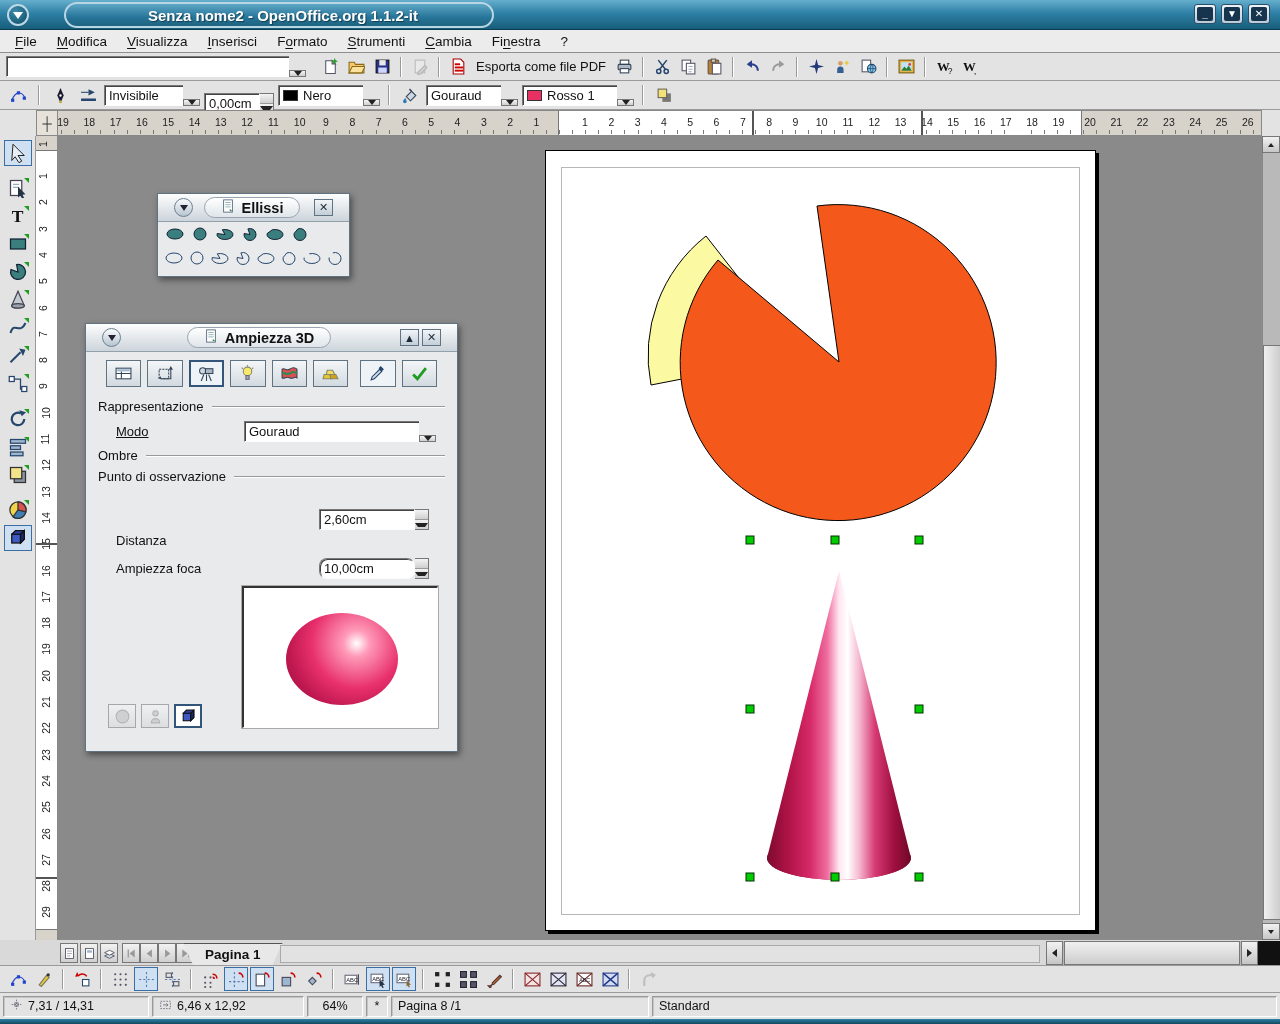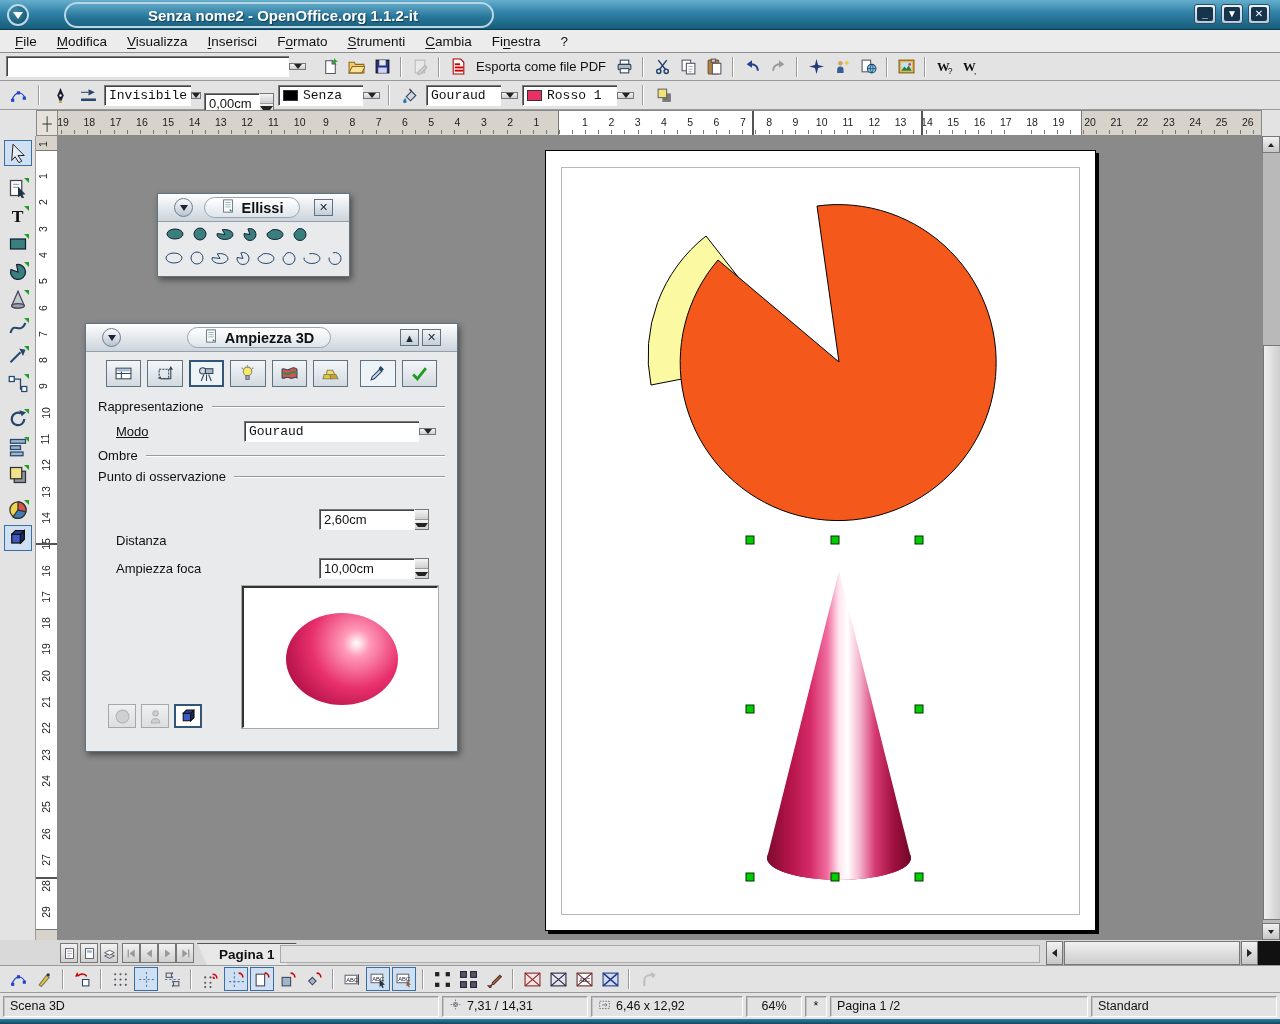--- a/index.html
+++ b/index.html
@@ -37,21 +37,21 @@
   .objbar{position:absolute;left:0;top:81px;width:1280px;height:29px;background:#e3e3e3;
     border-bottom:1px solid #9a9a9a;display:flex;align-items:center;padding:0 6px;gap:4px;}
   .tbtn{width:24px;height:24px;display:flex;align-items:center;justify-content:center;border:1px solid transparent;}
   .tbtn svg{width:17px;height:17px;}
   .tbtn.pressed{background:#cfe0f2;border:1px solid #3b6ea5;}
   .tbtn.disabled{filter:grayscale(1) opacity(.45);}
   .sep-v{width:2px;height:20px;border-left:1px solid #9a9a9a;border-right:1px solid #fff;margin:0 4px;}
   .tb-label{font-size:13px;padding:0 4px;white-space:nowrap;}
   .field{background:#fff;border-top:1px solid #777;border-left:1px solid #777;border-bottom:1px solid #fdfdfd;border-right:1px solid #fdfdfd;
     box-shadow:inset 1px 1px 0 #444;height:21px;display:flex;align-items:center;padding:0 4px;font-size:13px;}
-  .combo{display:flex;align-items:center;height:21px;font-family:Liberation Mono, monospace;}
+  .combo{display:flex;align-items:flex-end;height:21px;}
   .combo .field{flex:1;border-right:none;}
   .dd{width:17px;background:linear-gradient(180deg,#f4f4f4,#cfcfcf);border:1px solid #777;display:flex;align-items:center;justify-content:center;}
   .dd .tri{width:0;height:0;border-left:4px solid transparent;border-right:4px solid transparent;border-top:5px solid #222;}
   .spin{display:flex;align-items:stretch;height:21px;}
   .spin .btns{display:flex;flex-direction:column;width:14px;border:1px solid #777;border-left:none;}
   .spin .btns div{flex:1;background:linear-gradient(180deg,#f4f4f4,#cfcfcf);display:flex;align-items:center;justify-content:center;border-bottom:1px solid #999;}
   .spin .btns div:last-child{border-bottom:none;}
   .tri-up{width:0;height:0;border-left:3px solid transparent;border-right:3px solid transparent;border-bottom:4px solid #222;}
   .tri-dn{width:0;height:0;border-left:3px solid transparent;border-right:3px solid transparent;border-top:4px solid #222;}
   .swatch{width:15px;height:11px;border:1px solid #333;margin-right:5px;flex:none;}
@@ -92,21 +92,21 @@
   .hscroll{position:absolute;left:1046px;top:941px;width:212px;height:24px;background:#b9b9b9;}
   .hthumb{position:absolute;left:18px;top:0;width:176px;height:24px;background:linear-gradient(180deg,#f0f0f0,#cdcdcd);border:1px solid #777;}
   .corner-box{position:absolute;left:1258px;top:941px;width:22px;height:24px;background:#111;}
 
   
   .tabrow{position:absolute;left:0;top:940px;width:1280px;height:26px;background:#d9d9d9;border-bottom:1px solid #9a9a9a;display:flex;align-items:flex-end;}
   .mode-btns{position:absolute;left:60px;bottom:2px;display:flex;gap:2px;}
   .mini-btn{width:18px;height:20px;background:linear-gradient(180deg,#f2f2f2,#cfcfcf);border:1px solid #777;display:flex;align-items:center;justify-content:center;}
   .mini-btn svg{width:13px;height:13px;}
   .nav-btns{position:absolute;left:122px;bottom:2px;display:flex;}
-  .page-tab{position:absolute;left:197px;bottom:0;height:22px;padding:0 22px;background:#e8e8e8;
+  .page-tab{position:absolute;left:183px;bottom:0;height:22px;padding:0 22px;background:#e8e8e8;
     clip-path:polygon(0 0,100% 0,calc(100% - 10px) 100%,10px 100%);
     display:flex;align-items:center;font-weight:bold;font-size:13.5px;
     border-top:1px solid #555;}
   .tab-track{position:absolute;left:280px;bottom:2px;width:760px;height:18px;background:#e2e2e2;border:1px solid #aaa;}
 
   
   .optbar{position:absolute;left:0;top:966px;width:1280px;height:27px;background:#e3e3e3;border-bottom:1px solid #9a9a9a;
     display:flex;align-items:center;padding:0 6px;gap:2px;}
 
   
@@ -366,21 +366,21 @@
             <div class="tri-up"></div>
           </div>
           <div>
             <div class="tri-dn"></div>
           </div>
         </div>
       </div>
       <div class="combo" style="width: 102px;">
         <div class="field" style="flex:1;">
           <span class="swatch" style="background:#000000"></span>
-          <span>Senza</span>
+          <span>Nero</span>
         </div>
         <div class="dd">
           <div class="tri"></div>
         </div>
       </div>
       <div class="sep-v"></div>
       <div class="tbtn">
         <svg viewBox="0 0 16 16">
           <path d="M4 9l5-5 4 4-5 5z" fill="#cfd8e2" stroke="#345"></path>
           <path d="M9 4L7 2" stroke="#345" stroke-width="1.4"></path>
@@ -879,23 +879,20 @@
       <div class="sep-v"></div>
       <div class="tbtn disabled">
         <svg viewBox="0 0 16 16">
           <path d="M4 14V9c0-3 2-5 5-5h3" fill="none" stroke="#8894a0" stroke-width="2"></path>
           <path d="M10 1l5 2.5-3.2 3.5z" fill="#8894a0"></path>
         </svg>
       </div>
     </div>
 
   <div class="statusbar">
-    <div class="sb-cell" style="width:436px;">
-        <span>Scena 3D</span>
-      </div>
     <div class="sb-cell" style="width:146px;">
         <span><svg viewBox="0 0 16 16">
             <path d="M8 2v12M2 8h12" stroke="#667" stroke-dasharray="2 1.5" fill="none"></path>
             <rect x="6" y="6" width="4" height="4" fill="none" stroke="#667"></rect>
           </svg></span>
         <span>7,31 / 14,31</span>
       </div>
     <div class="sb-cell" style="width:152px;">
         <span><svg viewBox="0 0 16 16">
             <rect x="2" y="4" width="12" height="9" fill="none" stroke="#667" stroke-dasharray="2 1.5"></rect>
@@ -903,21 +900,21 @@
           </svg></span>
         <span>6,46 x 12,92</span>
       </div>
     <div class="sb-cell" style="width:56px;justify-content:center;">
         <span>64%</span>
       </div>
     <div class="sb-cell" style="width:22px;justify-content:center;">
         <span>*</span>
       </div>
     <div class="sb-cell" style="width:258px;">
-        <span>Pagina 1 /2</span>
+        <span>Pagina 8 /1</span>
       </div>
     <div class="sb-cell" style="flex:1;">
         <span>Standard</span>
       </div>
   </div>
   <div class="bottom-strip"></div>
 
   <div class="fwin" style="left:157px;top:193px;width:193px;height:84px;">
     <div class="fwin-title">
       <div class="f-roundbtn">
@@ -1119,21 +1116,21 @@
             </div>
             <div>
               <div class="tri-dn"></div>
             </div>
           </div>
       </div>
     </div>
     <div class="d3-row" style="margin-top:10px;">
       <span style="width:203px;">Ampiezza foca</span>
       <div class="spin" style="width:110px;">
-        <div class="field" style="flex:1;">
+        <div class="field" style="flex:1;border-radius:8px;">
             <span>10,00cm</span>
           </div>
         <div class="btns">
             <div>
               <div class="tri-up"></div>
             </div>
             <div>
               <div class="tri-dn"></div>
             </div>
           </div>

